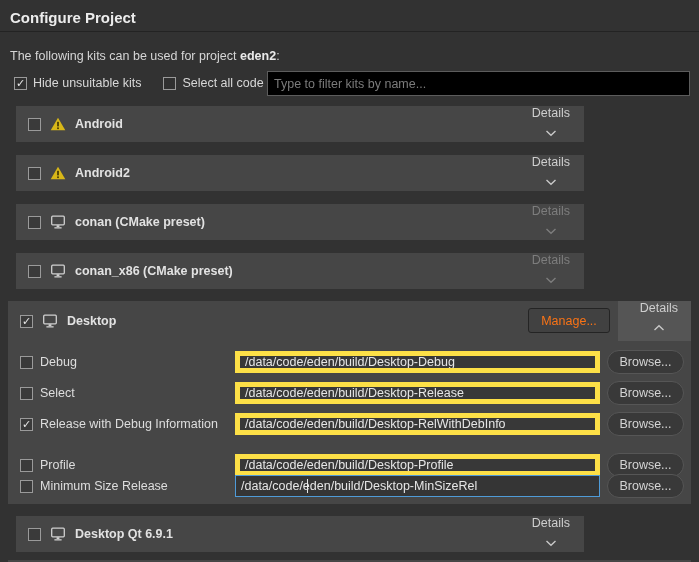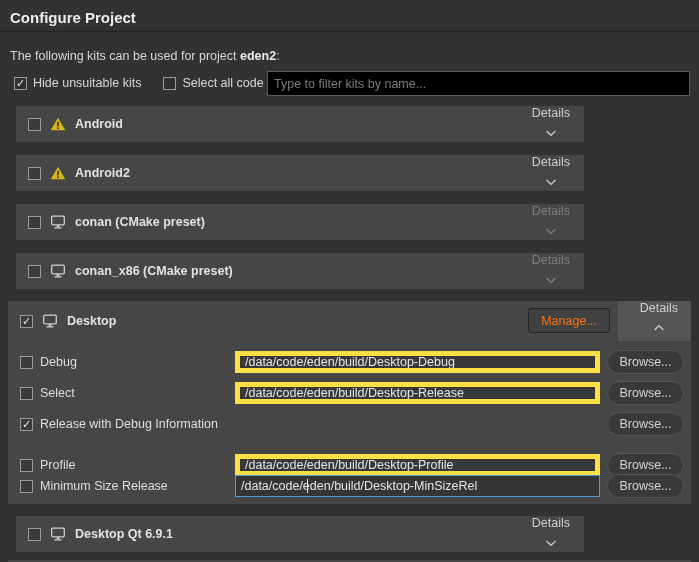--- a/index.html
+++ b/index.html
@@ -234,20 +234,21 @@
     <div class="cfg-row" style="top:81px">
       <span class="cb"></span>
       <span class="cfg-label">Select</span>
       <input class="cfg-input" value="/data/code/eden/build/Desktop-Release" style="">
       <span class="browse-btn">Browse...</span>
     </div>
 
     <div class="cfg-row" style="top:112px">
       <span class="cb checked">✓</span>
       <span class="cfg-label">Release with Debug Information</span>
+      <input class="cfg-input" value="/data/code/eden/build/Desktop-RelWithDebInfo" style="">
       <span class="browse-btn">Browse...</span>
     </div>
 
     <div class="cfg-row" style="top:153px">
       <span class="cb"></span>
       <span class="cfg-label">Profile</span>
       <input class="cfg-input" value="/data/code/eden/build/Desktop-Profile" style="">
       <span class="browse-btn">Browse...</span>
     </div>
 

